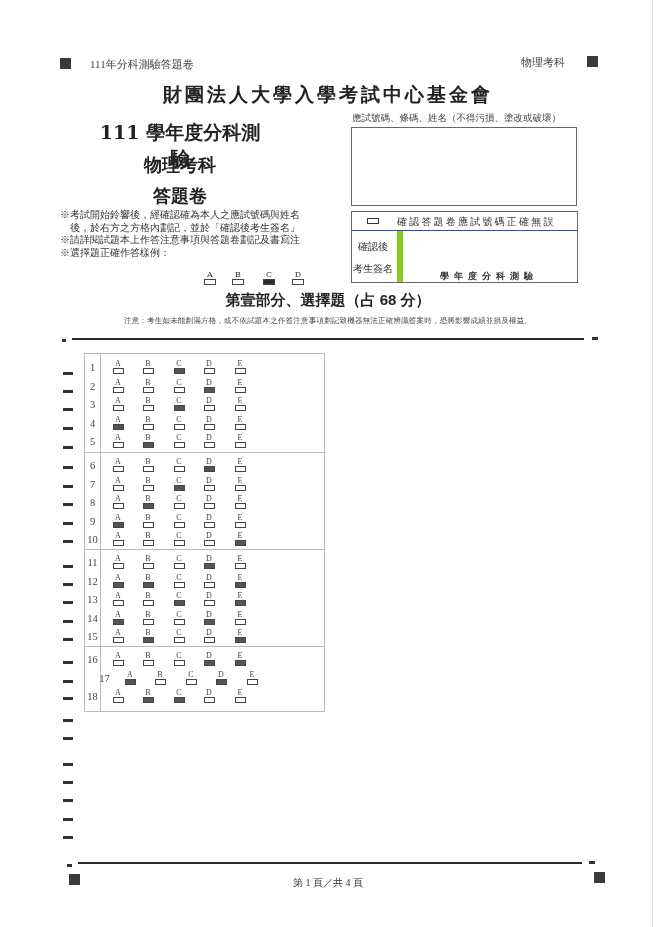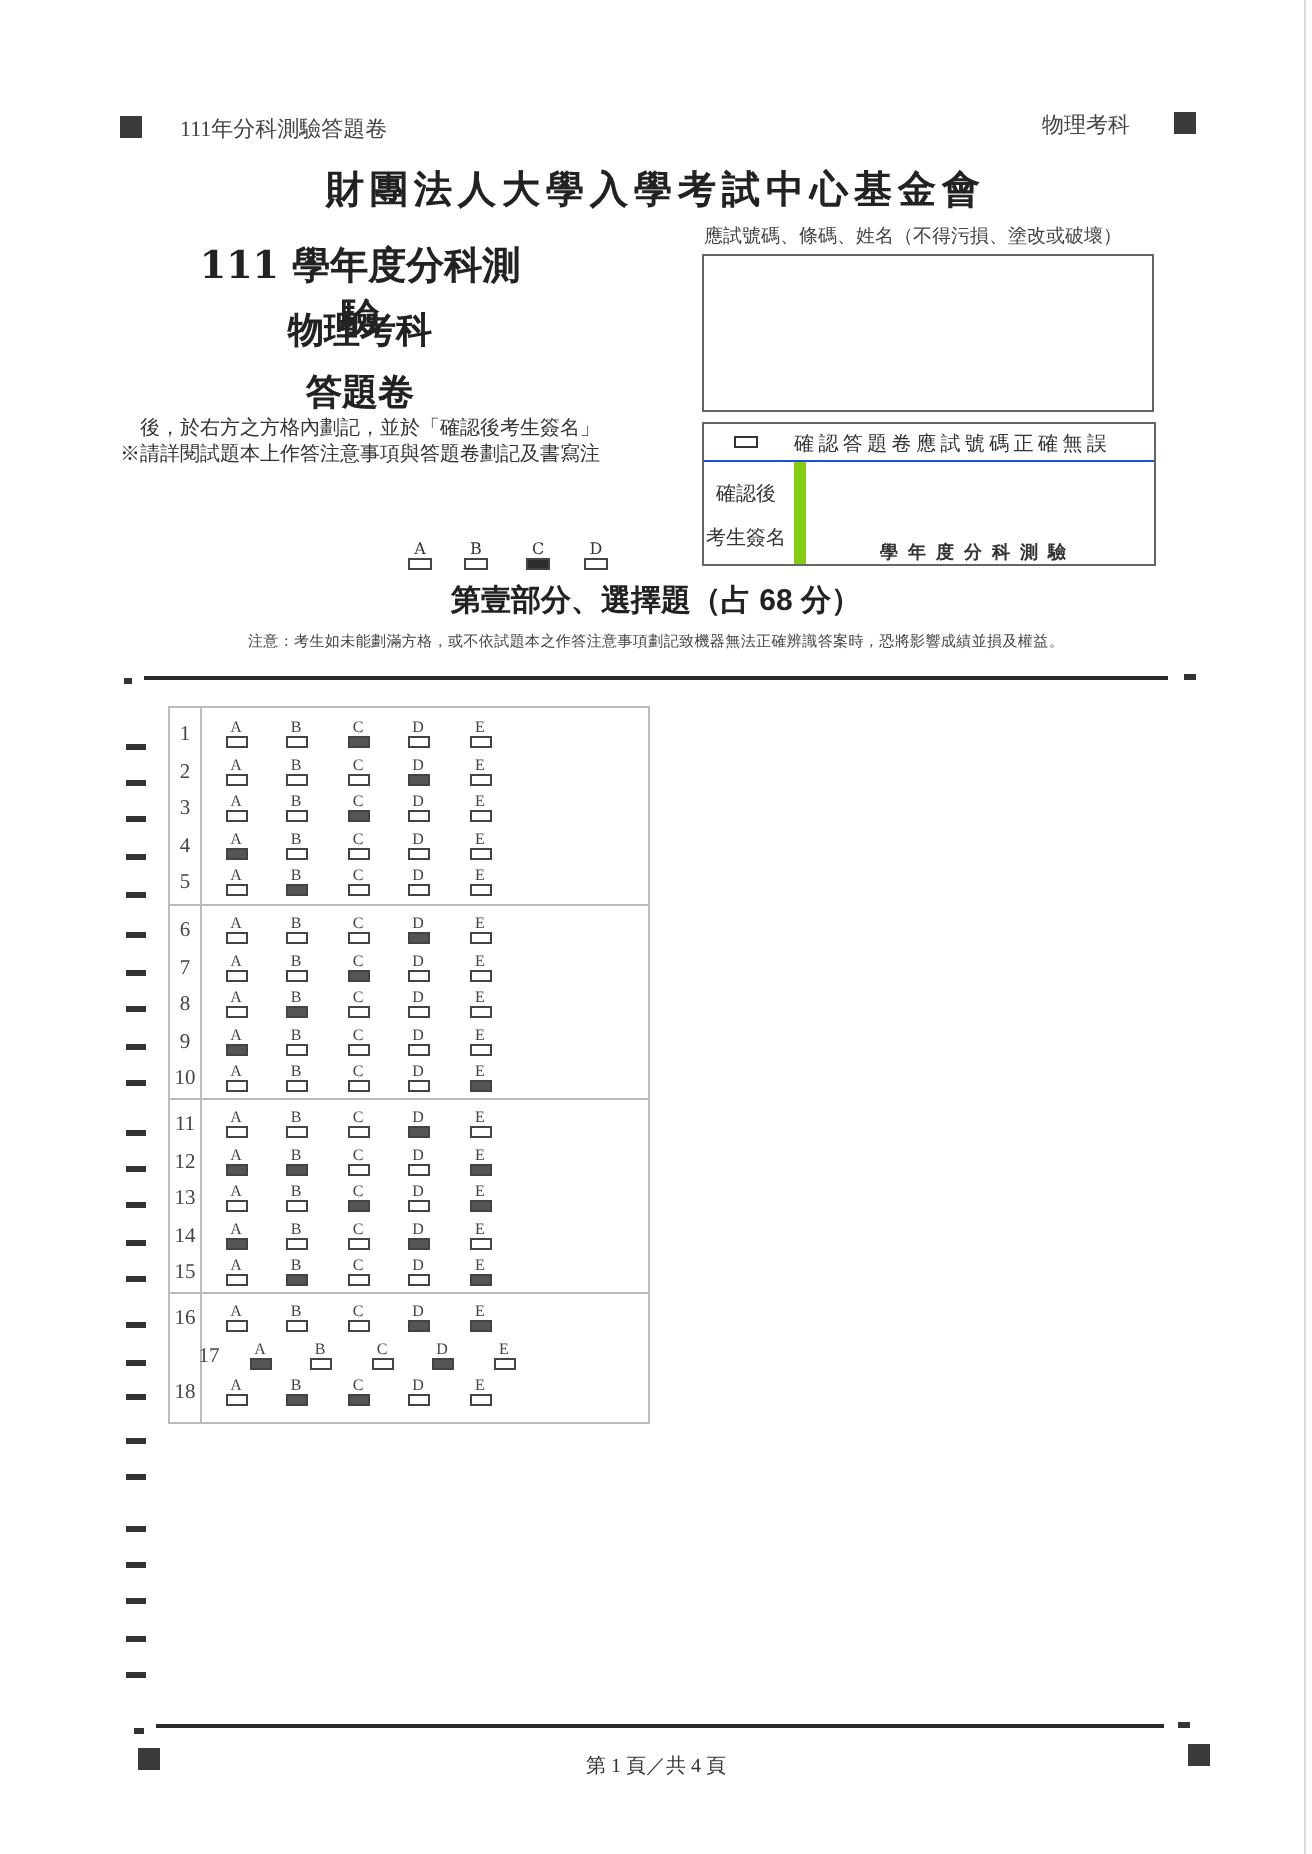--- a/index.html
+++ b/index.html
@@ -74,22 +74,24 @@
     <span class="txt">確認答題卷應試號碼正確無誤</span>
   </div>
   <div class="confirm-left">
     <span style="top:9px;left:6px;">確認後</span>
     <span style="top:31px;left:1px;">考生簽名</span>
   </div>
   <div class="confirm-sign">學年度分科測驗</div>
 </div>
 
 <div class="notes">
+  <div>※考試開始鈴響後，經確認確為本人之應試號碼與姓名</div>
   <div>　後，於右方之方格內劃記，並於「確認後考生簽名」</div>
   <div>※請詳閱試題本上作答注意事項與答題卷劃記及書寫注</div>
+  <div>※選擇題正確作答樣例：</div>
 </div>
 
 <div class="sample" style="left:203px;">
   <span class="lbl">A</span>
     <span class="bx"></span>
 </div>
 <div class="sample" style="left:231px;">
   <span class="lbl">B</span>
     <span class="bx"></span>
 </div>

